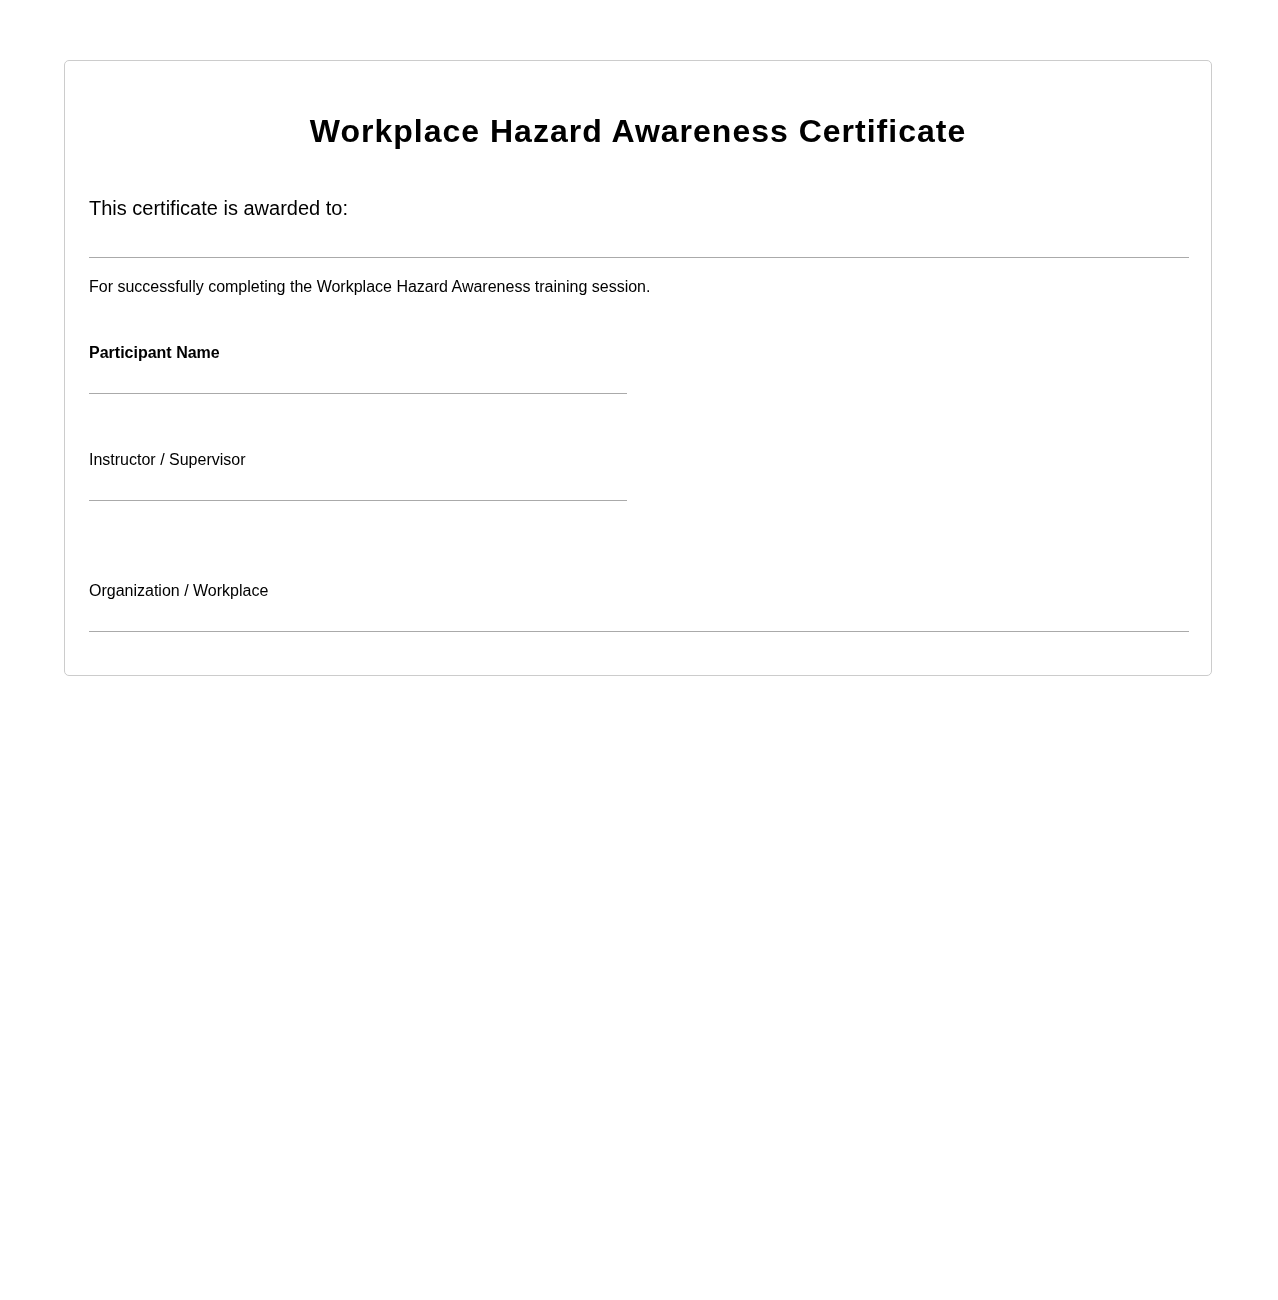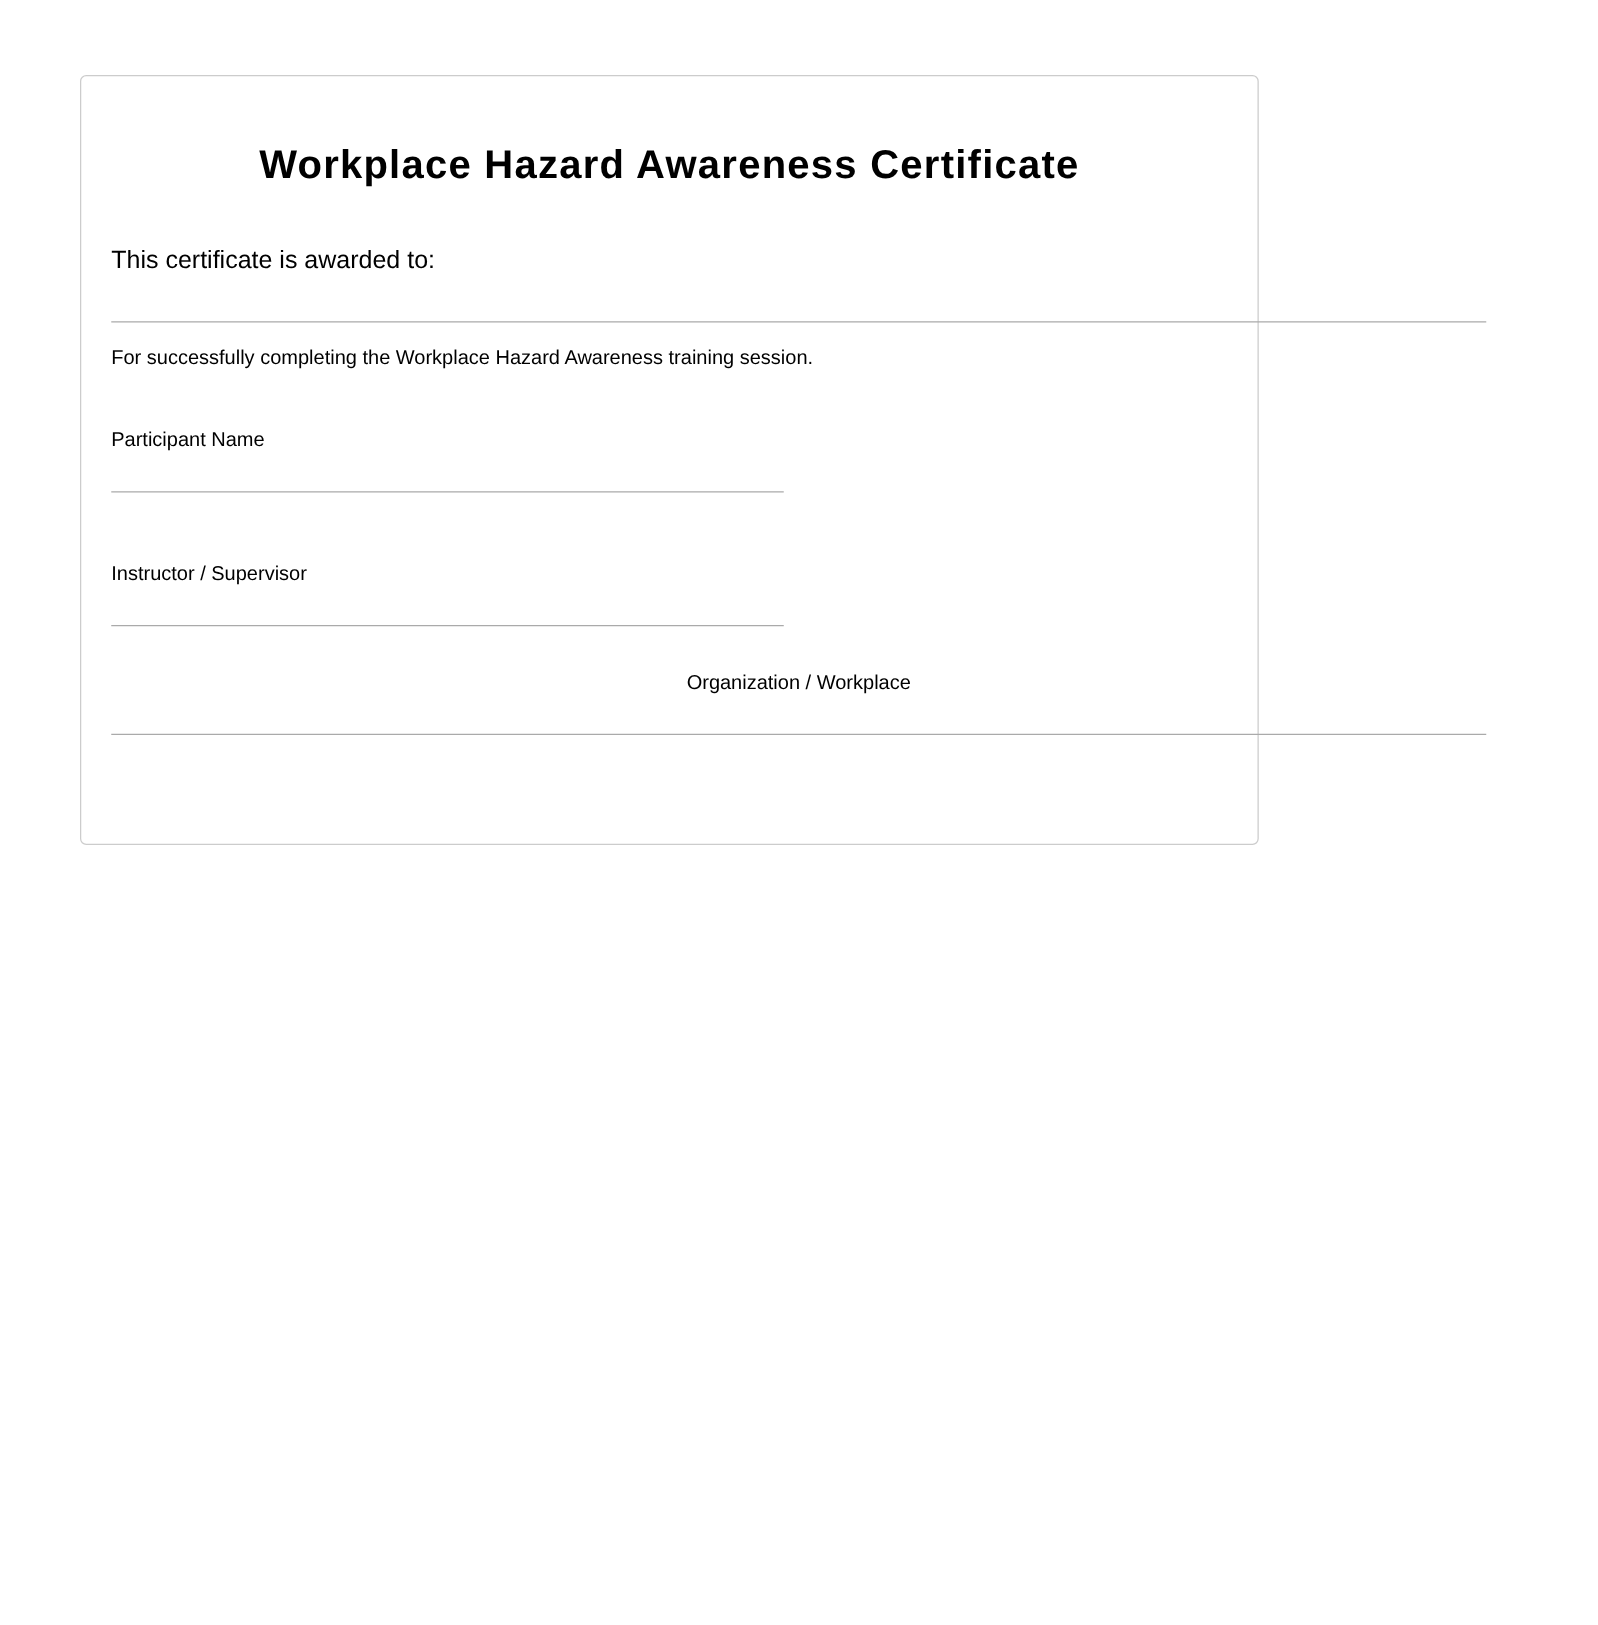--- a/index.html
+++ b/index.html
@@ -11,21 +11,21 @@
       width: 1278px;
       height: 1300px;
       position: relative;
       font-family: "Liberation Sans", sans-serif;
       color: #000;
     }
     .certificate {
       position: absolute;
       left: 64px;
       top: 60px;
-      width: 943px;
+      width: 1148px;
       height: 616px;
       border: 1px solid #cccccc;
       border-radius: 5px;
       box-sizing: border-box;
       background: #fff;
       padding-left: 31px;
     }
     .title {
       position: absolute;
       left: 0;
@@ -71,25 +71,25 @@
       display: block;
     }
     .field .line {
       position: absolute;
       left: 0;
       right: 0;
       top: 50px;
       height: 0;
       border-bottom: 1px solid #aaaaaa;
     }
-    .f-participant { left: 24px; top: 282px; }
+    .f-participant { left: 24px; top: 282px; font-weight: bold; }
     .f-date { left: 586px; top: 282px; }
     .f-instructor { left: 24px; top: 389px; }
     .f-signature { left: 586px; top: 389px; }
-    .f-org { left: 24px; top: 476px; text-align: center; }
+    .f-org { left: 24px; top: 520px; }
   </style>
 </head>
 <body>
 
 <div class="certificate">
   <h1 class="title">Workplace Hazard Awareness Certificate</h1>
 
   <div class="awarded-label">This certificate is awarded to:</div>
   <div class="recipient-line"></div>
 

